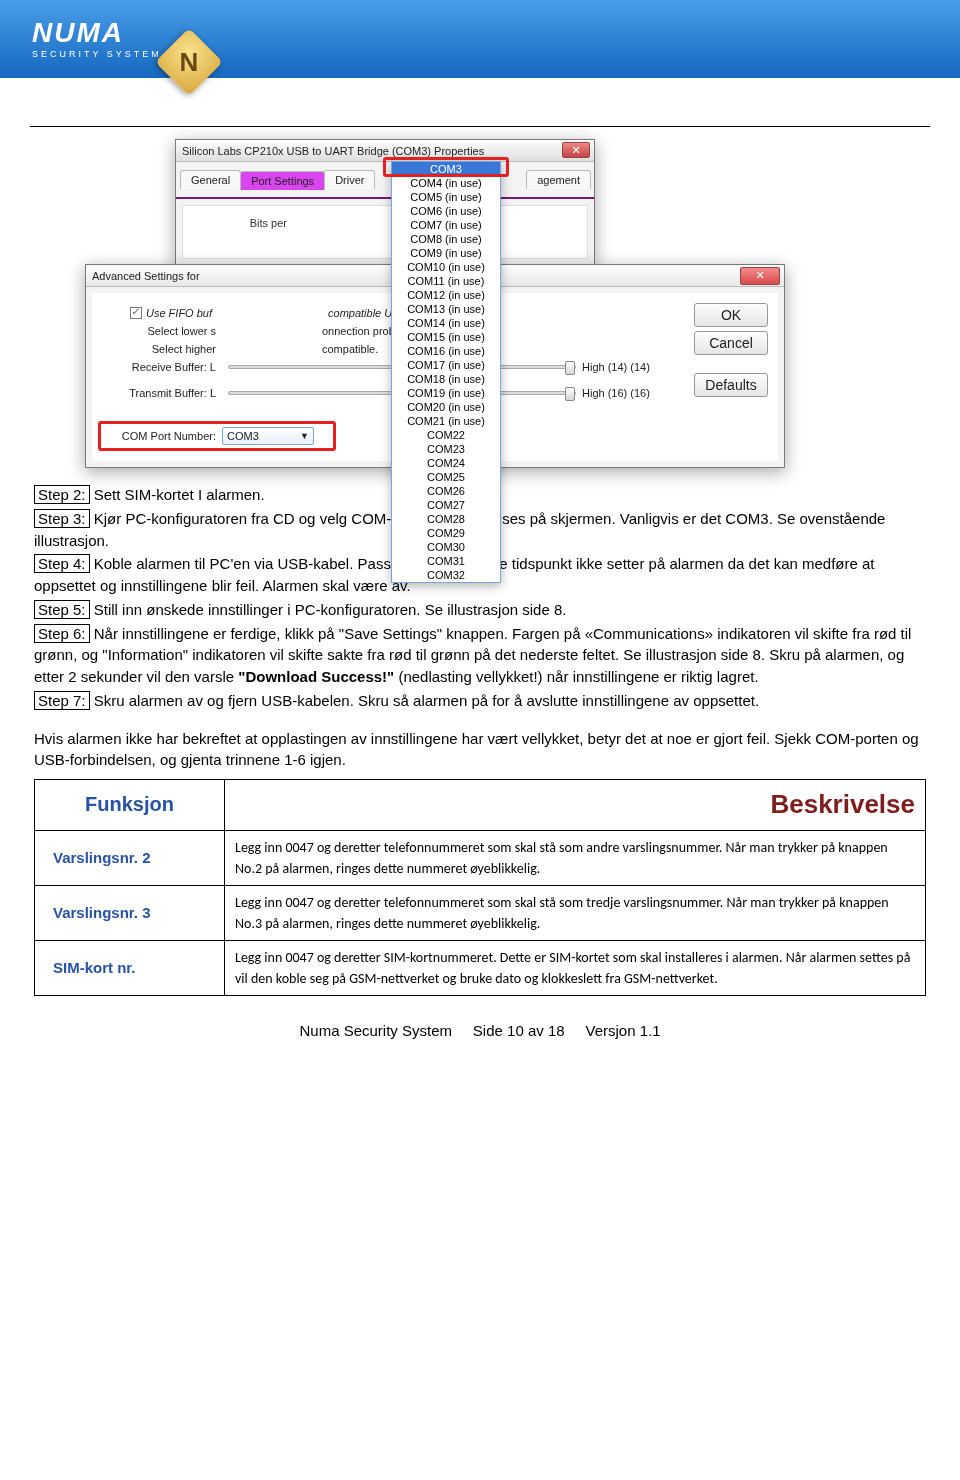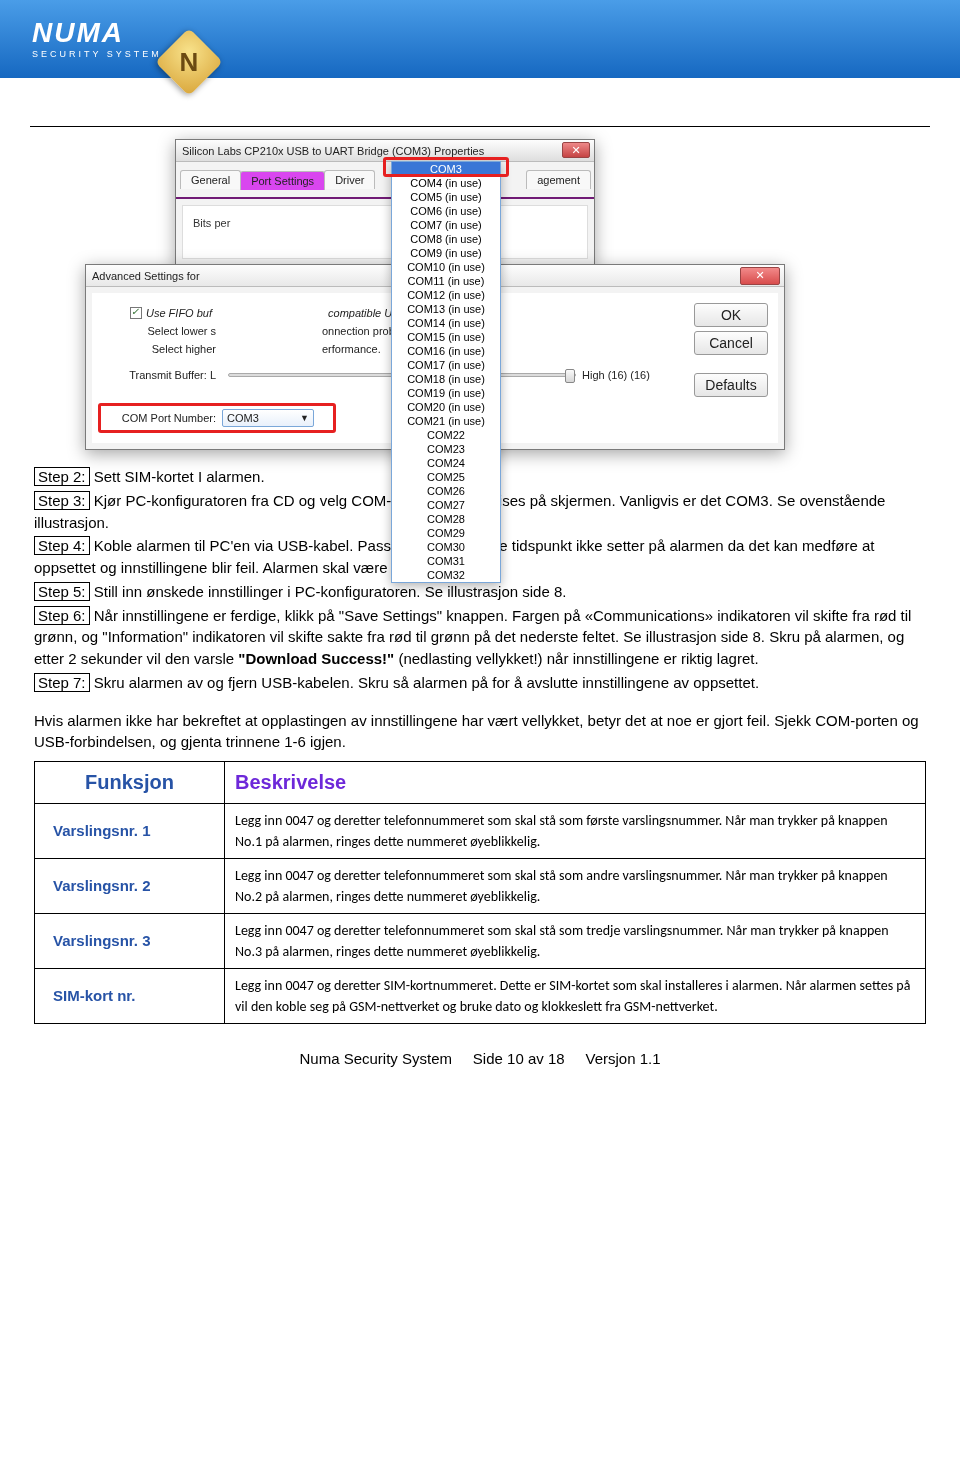--- a/index.html
+++ b/index.html
@@ -13,41 +13,41 @@
   .figure-wrap { text-align:center; margin: 12px 0 6px 0;}
   .fig { display:inline-block; position:relative; }
   .win { background:#f3f3f3; border:1px solid #7a7a7a; box-shadow:0 4px 16px rgba(0,0,0,.35); font-family: "Segoe UI", Tahoma, sans-serif; font-size:11px; color:#222; text-align:left;}
   .titlebar { background: linear-gradient(#fdfdfd,#dedede); height:22px; line-height:22px; padding:0 6px; position:relative; border-bottom:1px solid #bbb;}
   .closex { position:absolute; right:4px; top:2px; width:28px; height:16px; background:linear-gradient(#e88,#c54444); border:1px solid #944; color:#fff; font-size:11px; text-align:center; line-height:14px; border-radius:2px;}
   .tabs { display:flex; gap:0; padding: 8px 4px; background:#f3f3f3; border-bottom:2px solid #701a75;}
   .tab { padding:3px 10px; border:1px solid #bbb; border-bottom:0; background:#f8f8f8; font-size:11px; margin-right:-1px; border-top-left-radius:3px; border-top-right-radius:3px;}
   .tab.active { background:#d946ef; position:relative; top:1px; }
   .prop-body { background:#fff; margin:6px; border:1px solid #ddd; padding:8px 10px 4px 10px; }
   .row { display:flex; align-items:center; margin:3px 0; font-size:11px; }
-  .row .lbl { width:100px; padding-right:6px; color:#333;}
+  .row .lbl { width:100px; text-align:right; padding-right:6px; color:#333;}
   .dropdown-open { border:1px solid #7aa7d9; background:#fff; width:110px; box-shadow:0 3px 10px rgba(0,0,0,.3);}
   .dropdown-open div { padding:0 6px; line-height:14px; font-size:11px; white-space:nowrap;}
   .dropdown-open div.sel { background:#3a76d6; color:#fff;}
   .redbox1 { position:absolute; border:3px solid #e62020; border-radius:3px; }
   .adv-body { background:#fff; margin:6px; padding:8px 10px 10px 10px; position:relative;}
   .adv-row { display:flex; align-items:center; font-size:11px; margin:6px 0;}
   .adv-row .albl { width:120px; text-align:right; padding-right:6px;}
   .slider { flex:1; height:4px; background:#dcdcdc; border:1px solid #aaa; border-radius:2px; position:relative; margin:0 6px;}
   .slider .thumb { position:absolute; right:0; top:-5px; width:10px; height:14px; background: linear-gradient(#fafafa,#d6d6d6); border:1px solid #888; border-radius:2px;}
   .btn7 { display:block; width:74px; margin:4px 0; padding:3px 0; text-align:center; background:linear-gradient(#fdfdfd,#e6e6e6); border:1px solid #999; border-radius:3px; font-size:14px;}
   .comsel { width:92px; height:18px; background:linear-gradient(#fff,#e8f0fb); border:1px solid #7aa7d9; border-radius:2px; padding:0 4px; line-height:16px; font-size:11px; display:flex; justify-content:space-between; align-items:center;}
   .chk { width:12px; height:12px; border:1px solid #777; background:#fff; display:inline-block; vertical-align:middle; margin-right:4px; position:relative;}
   .chk::after { content:"✓"; font-size:10px; position:absolute; top:-2px; left:0; color:#2a6b2a;}
   .content { padding: 8px 34px 0 34px; line-height:1.45; }
   .step-label { border:1px solid #000; padding:0 3px; font-weight:400;}
   .content p { margin: 2px 0;}
   .tbl { border-collapse: collapse; width: 100%; margin-top: 8px; }
   .tbl td, .tbl th { border:1.5px solid #000; padding: 6px 10px; vertical-align: middle; font-size:15px;}
   .tbl th.fcol { width:190px; text-align:center; font-size:20px; font-weight:700; color:#2753a6; background:#fff;}
-  .tbl th.desc { text-align:left; font-size:20px; font-weight:700; color:#6d28d9;}
+  .tbl th.desc { text-align:right; font-size:26px; font-weight:700; color:#7f1d1d;}
   .tbl td.fcol { text-align:left; padding-left:18px; font-weight:700; color:#2753a6; font-size:15px; }
   .tbl td.desc { font-size:14px; line-height:1.5; font-family: Calibri, Arial, sans-serif; }
   .footer { text-align:center; font-size:15px; padding:26px 0 12px 0;}
 </style>
 </head>
 <body>
 
 <div class="header-banner">
   <div>
     <div class="logo-text">NUMA</div>
@@ -133,22 +133,29 @@
         <span class="chk"></span>
         <span>Use FIFO buf</span>
         <span style="margin-left:116px;">compatible UART)</span>
       </div>
       <div class="adv-row">
             <span class="albl">Select lower s</span>
             <span style="margin-left:100px;">onnection problems.</span>
           </div>
       <div class="adv-row">
             <span class="albl">Select higher</span>
-            <span style="margin-left:100px;">erformance.</span>
+            <span style="margin-left:100px;">compatible.</span>
           </div>
+      <div class="adv-row" style="width:590px;">
+        <span class="albl">Receive Buffer:  L</span>
+        <div class="slider">
+              <div class="thumb"></div>
+            </div>
+        <span style="width:110px; font-size:11px;">High (14)    (14)</span>
+      </div>
       <div class="adv-row" style="width:590px; margin-top:14px;">
         <span class="albl">Transmit Buffer:  L</span>
         <div class="slider">
               <div class="thumb"></div>
             </div>
         <span style="width:110px; font-size:11px;">High (16)    (16)</span>
       </div>
       <div class="adv-row" style="margin-top:28px; position:relative;">
         <span class="albl" style="width:120px;">COM Port Number:</span>
         <div class="comsel">
@@ -173,24 +180,20 @@
 
   <table class="tbl">
     <tbody>
         <tr>
       <th class="fcol">Funksjon</th>
       <th class="desc">Beskrivelse</th>
     </tr>
     </tbody>
       <tbody id="tblbody">
         <tr>
-          <td class="fcol">Varslingsnr. 1</td>
-          <td class="desc">Legg inn 0047 og deretter telefonnummeret som skal stå som første varslingsnummer. Når man trykker på knappen No.1 på alarmen, ringes dette nummeret øyeblikkelig.</td>
-        </tr>
-        <tr>
           <td class="fcol">Varslingsnr. 2</td>
           <td class="desc">Legg inn 0047 og deretter telefonnummeret som skal stå som andre varslingsnummer. Når man trykker på knappen No.2 på alarmen, ringes dette nummeret øyeblikkelig.</td>
         </tr>
         <tr>
           <td class="fcol">Varslingsnr. 3</td>
           <td class="desc">Legg inn 0047 og deretter telefonnummeret som skal stå som tredje varslingsnummer. Når man trykker på knappen No.3 på alarmen, ringes dette nummeret øyeblikkelig.</td>
         </tr>
         <tr>
           <td class="fcol">SIM-kort nr.</td>
           <td class="desc">Legg inn 0047 og deretter SIM-kortnummeret. Dette er SIM-kortet som skal installeres i alarmen. Når alarmen settes på vil den koble seg på GSM-nettverket og bruke dato og klokkeslett fra GSM-nettverket.</td>

